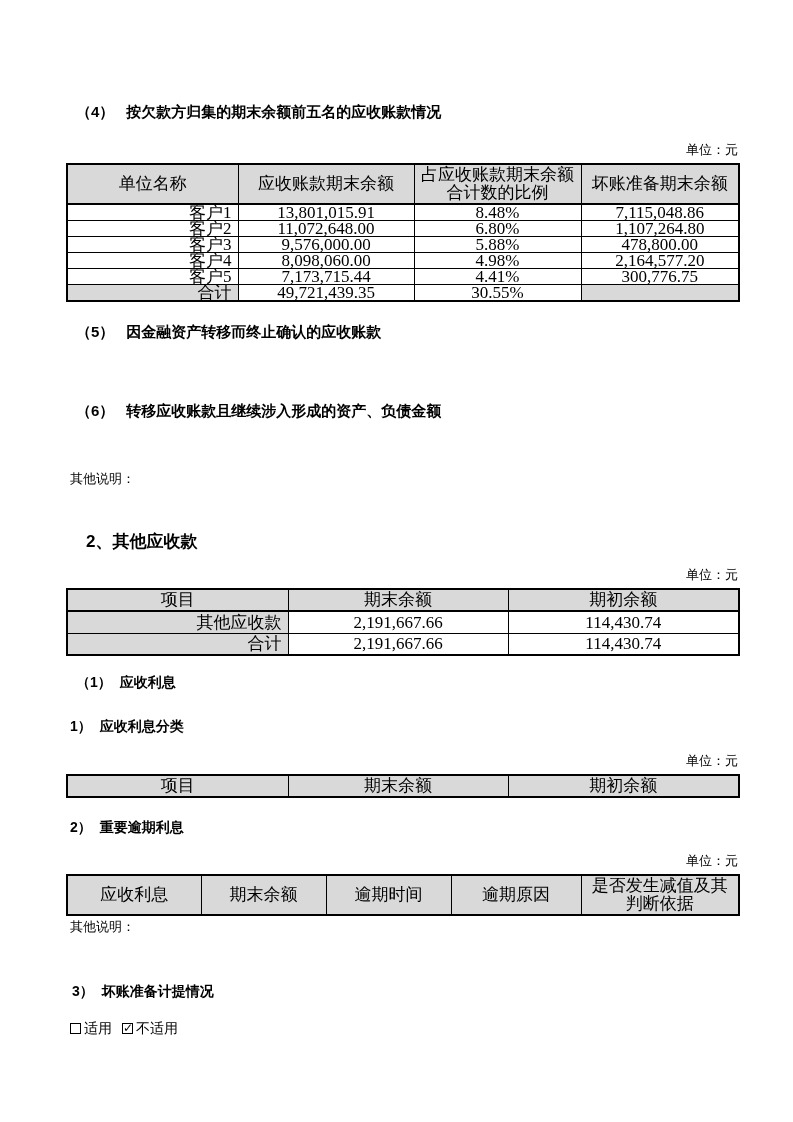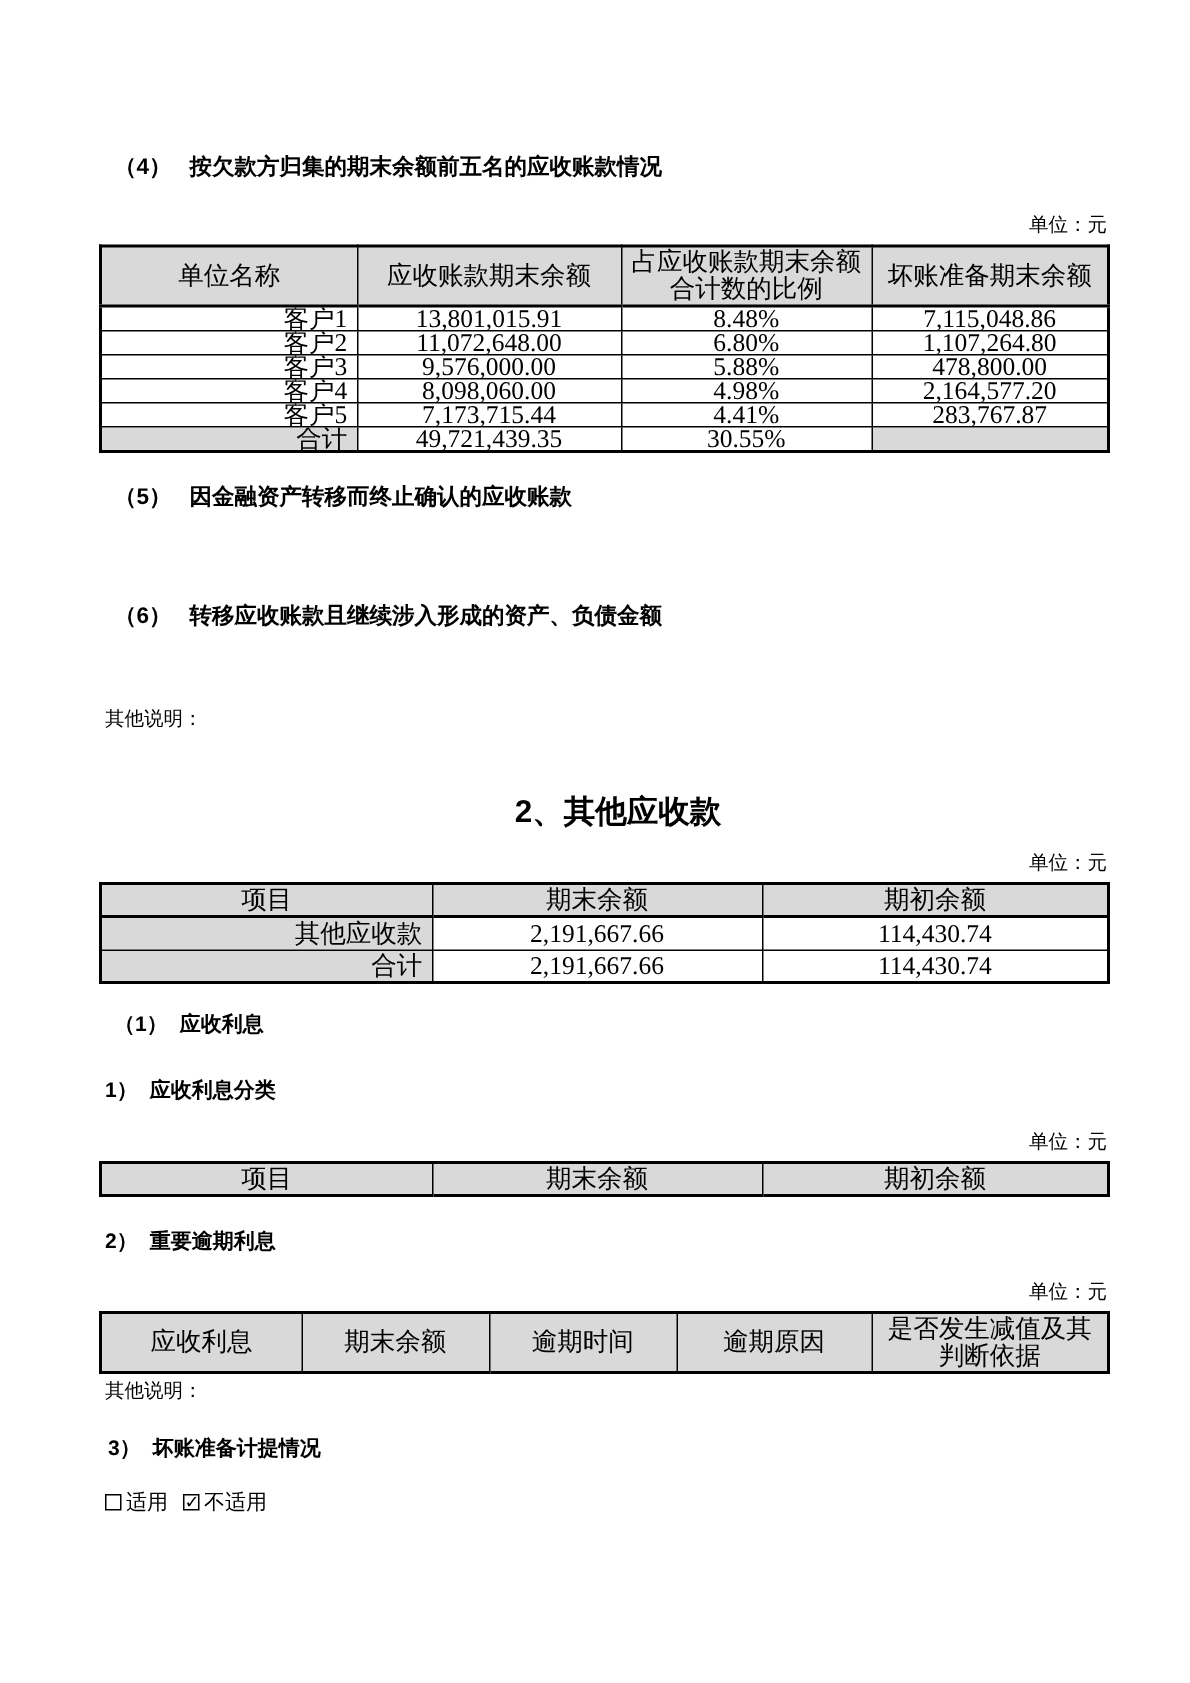--- a/index.html
+++ b/index.html
@@ -10,21 +10,21 @@
     color:#000;
   }
   .page { width:793px; height:1122px; background:#fff; }
   .content { padding-top:103px; margin-left:66px; width:672px; }
 
   
   .h-main { font-family:"Liberation Sans","DejaVu Sans",sans-serif; font-weight:bold;
             font-size:15px; line-height:17px; margin-left:10px; }
   .h-main .num, .h-sub .num { margin-right:12px; }
   .h-big  { font-family:"Liberation Sans","DejaVu Sans",sans-serif; font-weight:bold;
-            font-size:21px; line-height:19px; margin-left:20px;text-align:center; }
+            font-size:17px; line-height:19px; margin-left:20px; }
   .h-sub  { font-family:"Liberation Sans","DejaVu Sans",sans-serif; font-weight:bold;
             font-size:14px; line-height:16px; margin-left:6px; }
   .h-sub .num { margin-right:8px; }
 
   .unit { text-align:right; font-size:13px; line-height:15px; margin-bottom:6px; }
   .note { font-size:13px; line-height:15px; margin-left:4px; }
 
   
   table.t { border-collapse:collapse; table-layout:fixed; width:672px;
             border:2px solid #000; font-size:17px; }
@@ -49,21 +49,21 @@
   #hdg-6     { margin-top:62px; }
   #note-1    { margin-top:52px; }
   #hdg-2big  { margin-top:46px; }
   #unit-2    { margin-top:16px; }
   #hdg-int   { margin-top:18px; margin-left:10px; }
   #hdg-intc  { margin-top:28px; margin-left:4px; }
   #unit-3    { margin-top:19px; }
   #hdg-over  { margin-top:21px; margin-left:4px; }
   #unit-4    { margin-top:18px; }
   #note-2    { margin-top:3px; }
-  #hdg-bad   { margin-top:23px; }
+  #hdg-bad   { margin-top:49px; }
   #check-line{ margin-top:22px; margin-left:4px; font-size:14px; line-height:16px; }
 
   
   .cb { display:inline-block; width:11px; height:11px; border:1px solid #000;
         vertical-align:-1px; margin-right:3px; position:relative; background:#fff; }
   .cb .tick { position:absolute; top:-4px; left:0px; font-size:12px; font-style:normal;
               font-family:"DejaVu Sans",sans-serif; }
   .cb-group2 { margin-left:10px; }
 </style>
 </head>
@@ -115,21 +115,21 @@
         <tr>
           <td class="c-name">客户4</td>
           <td class="c-num">8,098,060.00</td>
           <td class="c-num">4.98%</td>
           <td class="c-num">2,164,577.20</td>
         </tr>
         <tr>
           <td class="c-name">客户5</td>
           <td class="c-num">7,173,715.44</td>
           <td class="c-num">4.41%</td>
-          <td class="c-num">283,767.87</td>
+          <td class="c-num">300,776.75</td>
         </tr>
         <tr>
           <td class="c-name gray">合计</td>
           <td class="c-num">49,721,439.35</td>
           <td class="c-num">30.55%</td>
           <td class="c-num gray"></td>
         </tr>
       </tbody>
     </table>
 

